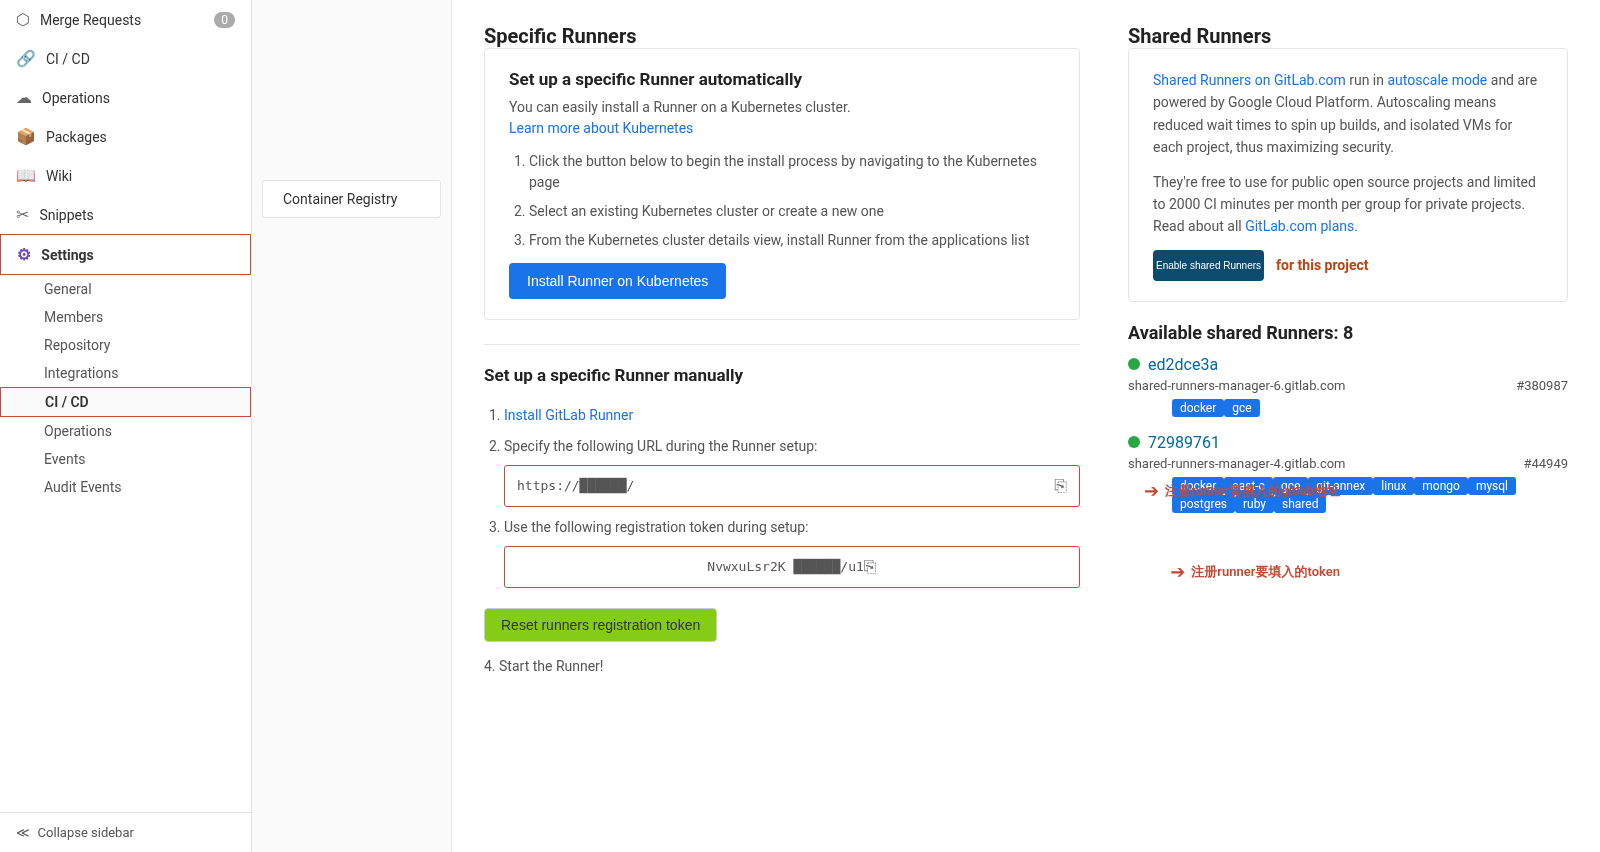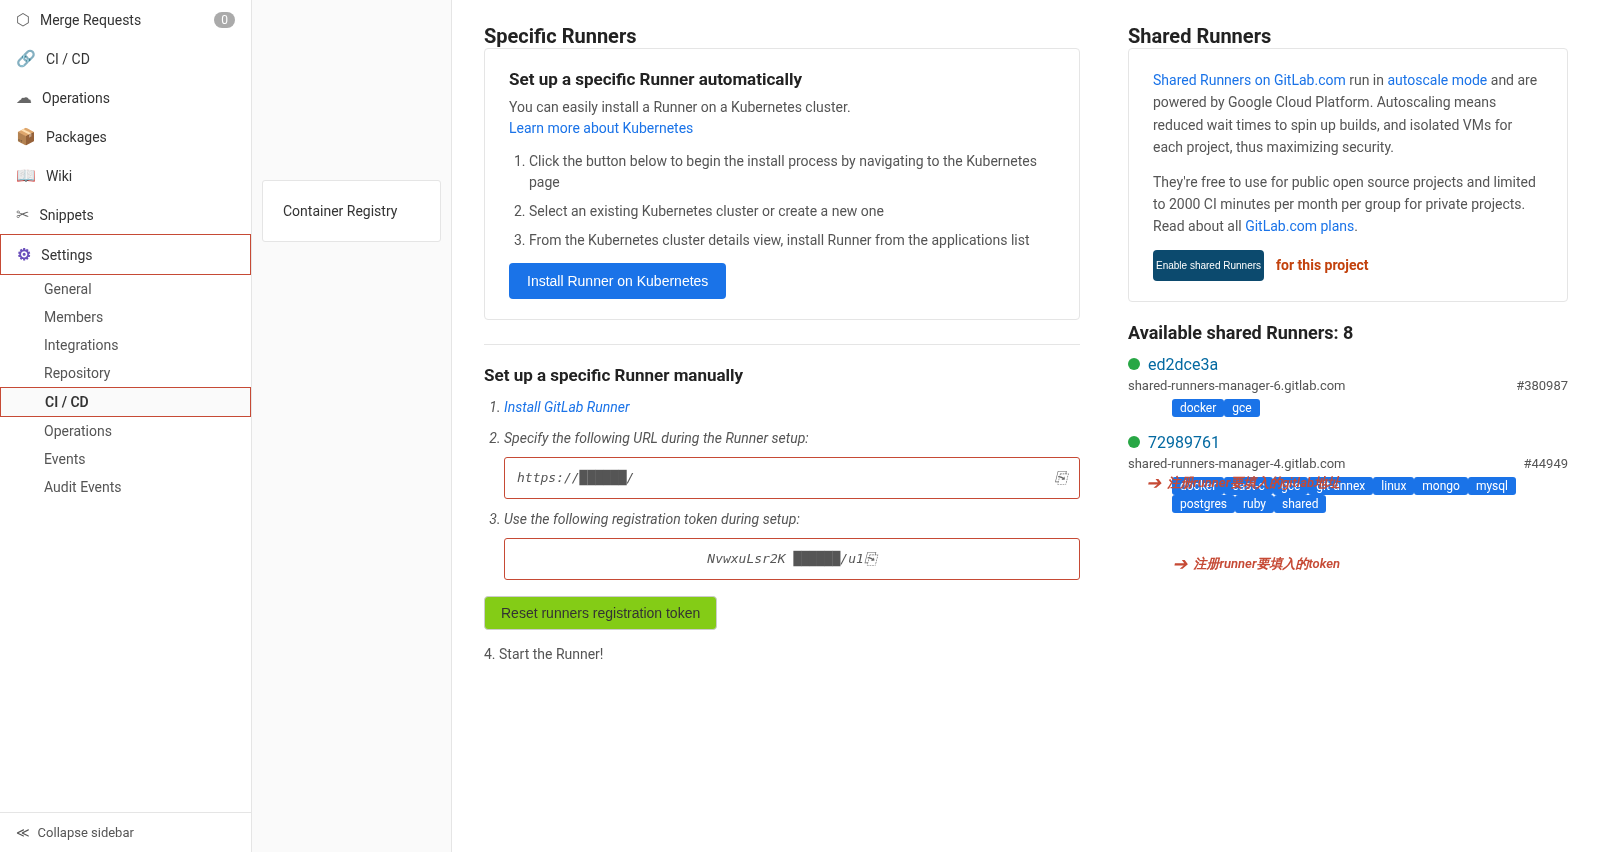--- a/index.html
+++ b/index.html
@@ -11,21 +11,21 @@
     .sidebar-item .icon { margin-right: 10px; font-size: 16px; color: #666; }
     .sidebar-item.active { border: 1.5px solid #c64a35; background: #fff; }
     .sidebar-item.active .icon { color: #6b4fbb; }
     .sidebar-item.active span { color: #333; font-weight: 600; }
     .sidebar-sub { padding: 6px 16px 6px 44px; color: #555; cursor: pointer; font-size: 14px; }
     .sidebar-sub.active-sub { color: #333; font-weight: 600; background: #fafafa; border: 1.5px solid #c64a35; }
     .sidebar-bottom { margin-top: auto; padding: 12px 16px; border-top: 1px solid #e5e5e5; font-size: 13px; color: #555; cursor: pointer; display: flex; align-items: center; gap: 8px; }
 
     
     .sub-panel { width: 200px; min-width: 200px; border-right: 1px solid #e5e5e5; background: #fafafa; padding-top: 180px; }
-    .sub-panel-item { padding: 22px 20px; cursor: pointer; font-size: 14px; color: #333; background: #fff; border: 1px solid #e5e5e5; margin: 0 10px; border-radius: 3px; }
+    .sub-panel-item { padding: 10px 20px; cursor: pointer; font-size: 14px; color: #333; background: #fff; border: 1px solid #e5e5e5; margin: 0 10px; border-radius: 3px; }
 
     
     .main { flex: 1; overflow-y: auto; padding: 24px 32px; }
     .two-col { display: flex; gap: 48px; }
     .col-left { flex: 1; }
     .col-right { width: 440px; min-width: 440px; }
 
     h2.section-title { font-size: 20px; font-weight: 700; color: #222; }
     .card { border: 1px solid #e5e5e5; border-radius: 4px; padding: 20px 24px; margin-bottom: 24px; }
     .card h3 { font-size: 17px; font-weight: 700; margin-bottom: 8px; color: #222; }
@@ -59,21 +59,21 @@
     .runner-item { margin-bottom: 16px; }
     .runner-name-row { display: flex; align-items: center; gap: 8px; margin-bottom: 4px; }
     .dot-green { width: 12px; height: 12px; border-radius: 50%; background: #28a745; display: inline-block; }
     .runner-name { font-size: 16px; font-weight: 400; color: #0369a1; }
     .runner-host-row { display: flex; align-items: center; justify-content: space-between; margin-bottom: 6px; }
     .runner-host { color: #555; font-size: 13px; }
     .runner-id { color: #555; font-size: 13px; }
     .tags-row { display: flex; flex-wrap: wrap; margin-top: 4px; padding-left: 44px; }
     .tag { background: #1a73e8; color: #fff; font-size: 12px; padding: 2px 8px; border-radius: 3px; }
 
-    .step-manual-list { padding-left: 20px; margin: 12px 0; font-style: italic; }
+    .step-manual-list { padding-left: 20px; margin: 20px 0; }
     .step-manual-list li { margin-bottom: 10px; color: #555; line-height: 1.5; }
     .step-manual-list li a { color: #1a73e8; text-decoration: none; }
 
     .divider { border: none; border-top: 1px solid #e5e5e5; margin: 20px 0; }
   </style>
 </head>
 <body>
 
 <div class="sidebar">
   <div class="sidebar-item">
@@ -96,27 +96,27 @@
   <div class="sidebar-item">
     <span class="icon">📖</span>
     <span>Wiki</span>
   </div>
   <div class="sidebar-item">
     <span class="icon">✂</span>
     <span>Snippets</span>
   </div>
   <div class="sidebar-item active" style="border: 1.5px solid #c64a35;">
     <span class="icon" style="color:#6b4fbb;">⚙</span>
-    <span style="font-weight:400;">Settings</span>
+    <span style="font-weight:700;">Settings</span>
   </div>
 
   <div class="sidebar-sub">General</div>
   <div class="sidebar-sub">Members</div>
+  <div class="sidebar-sub">Repository</div>
   <div class="sidebar-sub">Integrations</div>
-  <div class="sidebar-sub">Repository</div>
   <div class="sidebar-sub active-sub" style="border: 1.5px solid #c64a35;">CI / CD</div>
   <div class="sidebar-sub">Operations</div>
   <div class="sidebar-sub">Events</div>
   <div class="sidebar-sub">Audit Events</div>
 
   <div style="flex:1;"></div>
   <div class="sidebar-bottom">
     <span>≪</span>
     <span>Collapse sidebar</span>
   </div>

